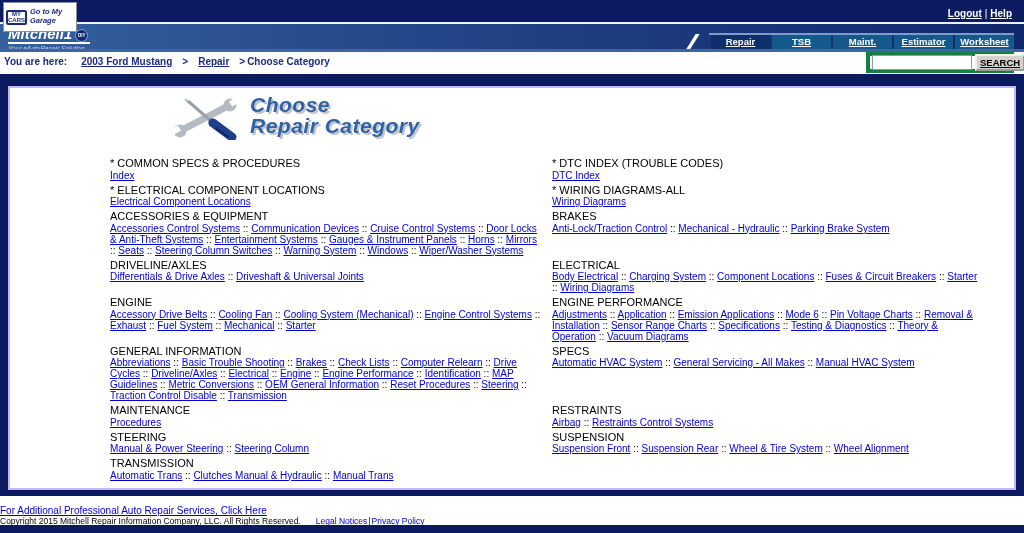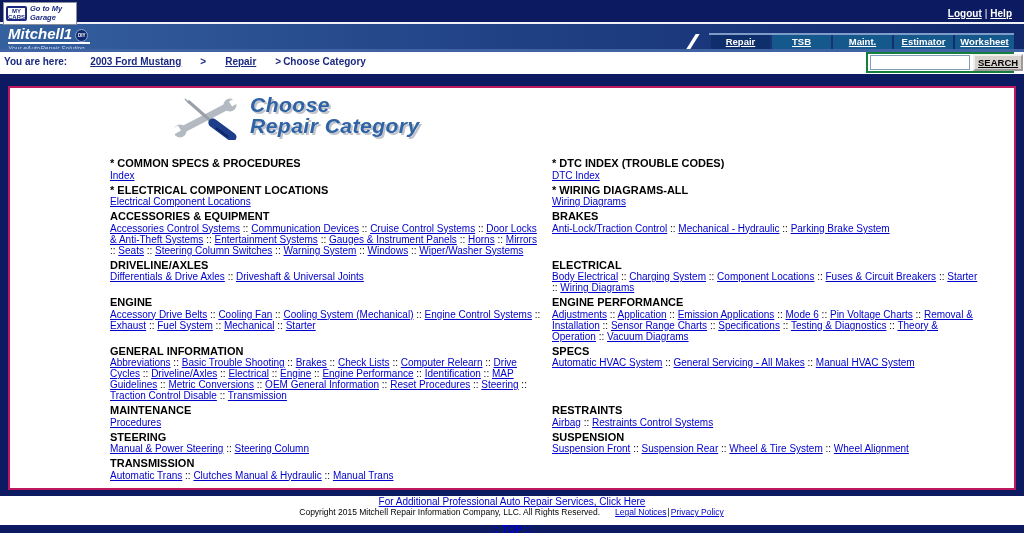--- a/index.html
+++ b/index.html
@@ -1,21 +1,21 @@
 <!DOCTYPE html>
 <html><head>
 <meta charset="utf-8">
 <style>
   * { margin:0; padding:0; box-sizing:border-box; }
   html,body { width:1024px; height:533px; overflow:hidden; }
   body { font-family:"Liberation Sans", sans-serif; background:#0c1a62; }
 
   
   .topbar { height:22px; background:#0c1a62; position:relative; }
-  .garage-box { position:absolute; top:2px; left:3px; width:74px; height:23px; background:#fff;
+  .garage-box { position:absolute; top:2px; left:3px; width:74px; height:30px; background:#fff;
     border:1px solid #8a8f99; display:flex; align-items:center; gap:3px; padding:1px 2px; cursor:pointer; z-index:5; }
   .plate { width:26px; height:15px; border:2px solid #1b2a80; border-radius:2px; background:#fff;
     font-size:6px; font-weight:bold; color:#1b2a80; display:flex; align-items:center; justify-content:center;
     letter-spacing:0; line-height:1; text-align:center; }
   .garage-label { font-size:7.5px; font-weight:bold; font-style:italic; color:#1b2a80; line-height:1.15; }
   .top-right { position:absolute; top:3px; right:12px; text-align:right; }
   .top-right a { color:#fff; font-size:10px; font-weight:bold; text-decoration:underline; cursor:pointer; }
   .top-right .sep { color:#fff; font-size:10px; margin:0 3px; }
   .version { color:#cdd5ee; font-size:7.5px; margin-top:1px; }
 
@@ -33,51 +33,51 @@
   .tabstrip { position:absolute; right:10px; bottom:3px; display:flex; align-items:flex-end; }
   .diag { width:4px; height:15px; background:#fff; transform:skewX(-32deg); margin-right:14px; }
   .tabs { display:flex; border-top:2px solid #7f9cc8; padding-top:0; }
   .tab { width:59px; height:14px; background:#15598c; margin-left:2px; color:#fff; font-size:9.5px;
     font-weight:bold; text-decoration:underline; text-align:center; line-height:14px; cursor:pointer; }
   .tab.active { background:#0e2f6b; }
 
   
   .crumb-row { height:22px; background:#fff; position:relative; }
   .crumbs { padding:4px 0 0 4px; font-size:10px; font-weight:bold; color:#1b2a80; }
-  .crumbs a { color:#1b2a80; text-decoration:underline; cursor:pointer; margin:0 17px; }
+  .crumbs a { color:#1b2a80; text-decoration:underline; cursor:pointer; margin:0 8px; }
   .crumbs .caret { margin:0 2px; }
   .crumbs .prefix { margin-right:6px; }
   .search-panel { position:absolute; right:10px; top:0; width:148px; height:21px; background:#fff;
-    border:2px solid #15803d; display:flex; align-items:center; padding:0 2px; gap:3px; z-index:4;text-decoration:underline; }
+    border:4px solid #15803d; display:flex; align-items:center; padding:0 2px; gap:3px; z-index:4;text-decoration:underline; }
   .search-input { width:100px; height:15px; border:1px solid #7f9db9; font-size:10px; padding:0 2px; }
   .search-btn { height:17px; font-size:9.5px; font-weight:bold; color:#000; background:#d6d3ce;
     border:2px outset #f0efec; padding:0 3px; cursor:pointer; font-family:"Liberation Sans",sans-serif; }
 
   .navy-band { height:12px; background:#0c1a62; }
 
   
   .content-outer { height:404px; padding:0 8px; background:#0c1a62; }
-  .panel { height:100%; background:#fff; border:2px solid #be185d; overflow:hidden; }
+  .panel { height:100%; background:#fff; border:2px solid #c4b5fd; overflow:hidden; }
   .page-header { display:flex; align-items:flex-start; margin:6px 0 0 160px; height:52px; }
   .tools-icon { width:70px; height:46px; margin-right:10px; }
   .title { font-size:21px; font-weight:bold; font-style:italic; color:#2f63a5; line-height:21px;
     text-shadow:2px 2px 0 #c0c3c9; letter-spacing:0.5px; }
 
   
   .cat-grid { display:grid; grid-template-columns:1fr 1fr; column-gap:10px;
     margin:12px 30px 0 100px; }
   .cat-section { margin-bottom:4px; }
-  .cat-heading { font-size:11px; font-weight:bold; color:#000; line-height:11.5px; }
+  .cat-heading { font-size:11px; font-weight:normal; color:#000; line-height:11.5px; }
   .cat-links { font-size:10px; line-height:11px; }
   .cat-link { color:#0000cc; text-decoration:underline; cursor:pointer; }
   .link-sep { color:#000; }
 
   
   .footer-gap { height:6px; background:#0c1a62; }
-  .footer { height:29px; background:#fff; text-align:center; padding-top:1px; }
+  .footer { height:29px; background:#fff; text-align:left; padding-top:10px; }
   .promo { display:block; font-size:10px; color:#0000cc; text-decoration:underline; cursor:pointer; line-height:10px; }
   .copyright-line { font-size:8.5px; color:#000; line-height:10px; }
   .copyright-line a { color:#0000cc; text-decoration:underline; cursor:pointer; margin:0 1px; }
   .legal-group { margin-left:14px; }
   .top-link { display:block; font-size:10px; font-weight:bold; color:#0000cc; text-decoration:underline;
     cursor:pointer; line-height:10px;margin-top:8px; }
   .bottom-strip { height:8px; background:#0c1a62; }
 </style>
 </head>
 <body>

